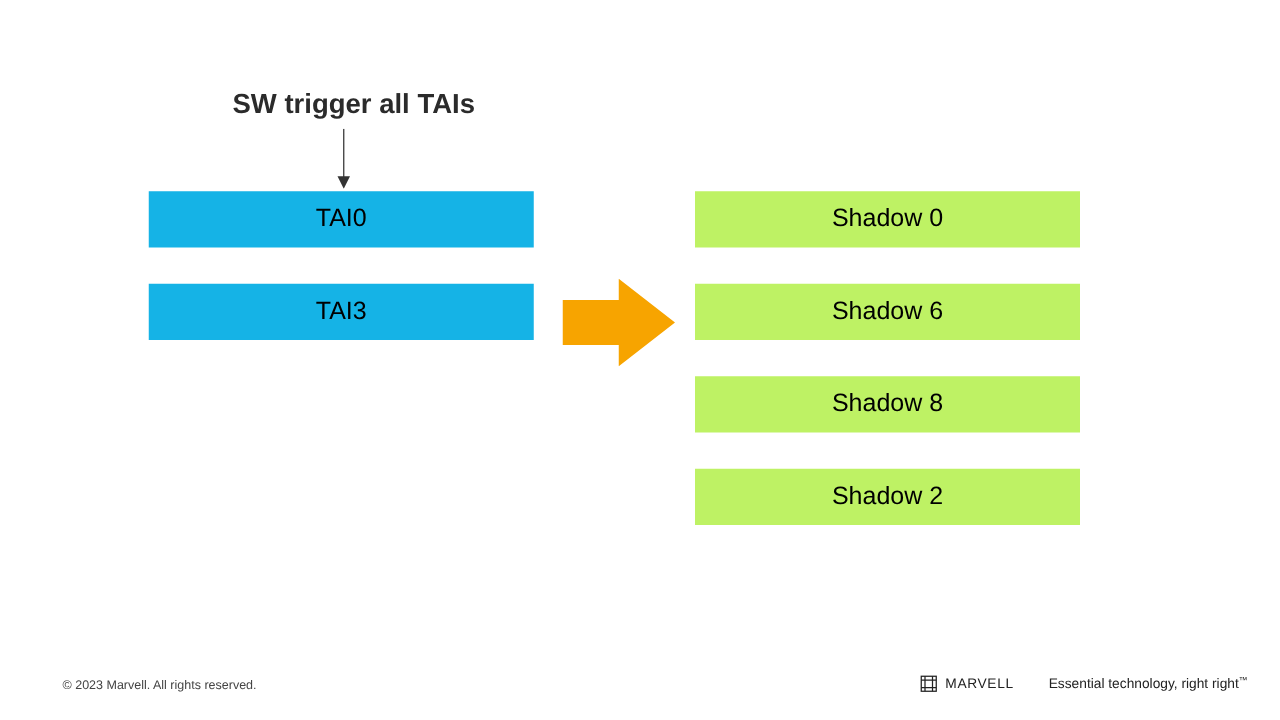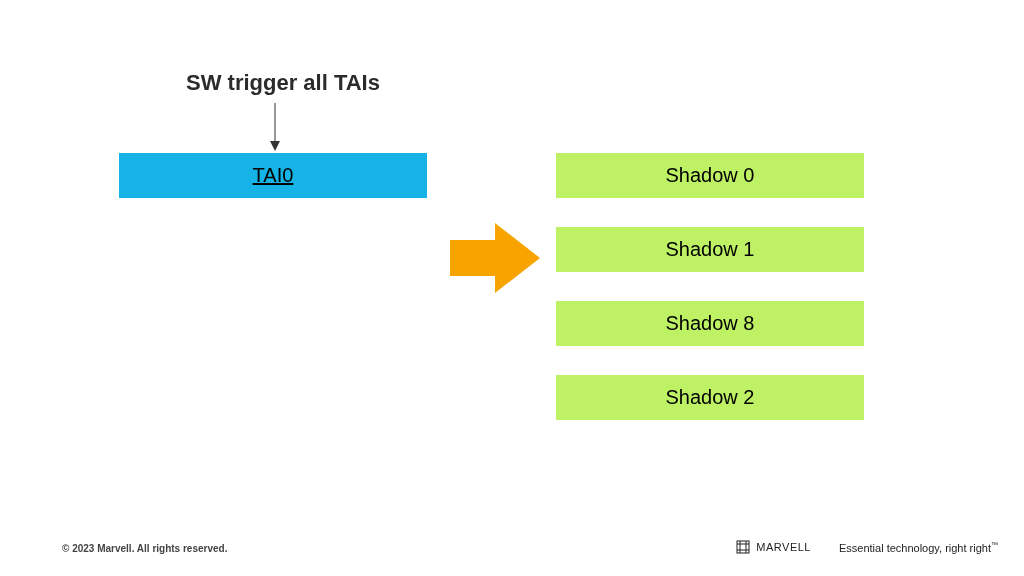--- a/index.html
+++ b/index.html
@@ -1,55 +1,56 @@
 <!DOCTYPE html>
 <html><head>
 <meta charset="utf-8">
 <style>
   * { box-sizing: border-box; margin: 0; padding: 0; }
   html, body { width: 1024px; height: 576px; font-family: Arial, Helvetica, sans-serif; background: #fff; overflow: hidden; }
   .slide { position: relative; width: 1024px; height: 576px; }
   .title { position: absolute; left: 186px; top: 70px; font-size: 22px; font-weight: 700; color: #2b2b2b; }
   .arrow-down { position: absolute; left: 268px; top: 103px; }
-  .col-left { position: absolute; left: 119px; top: 153px; width: 308px; text-decoration: underline; }
+  .col-left { position: absolute; left: 119px; top: 153px; width: 308px; }
   .col-right { position: absolute; left: 556px; top: 153px; width: 308px; }
   .block { height: 45px; line-height: 45px; text-align: center; font-size: 20px; margin-bottom: 29px; }
   .blue { background: #15b3e6; color: #000; }
   .orange { background: #bef264; color: #000; }
   .big-arrow { position: absolute; left: 450px; top: 223px; }
-  .footer-left { position: absolute; left: 62px; bottom: 22px; font-size: 10px; color: #444; font-weight: bold; }
+  .footer-left { position: absolute; left: 50px; bottom: 22px; font-size: 10px; color: #444; }
   .footer-right { position: absolute; right: 26px; bottom: 22px; display: flex; align-items: center; gap: 28px; padding-left: 24px; }
   .brand { display: flex; align-items: center; gap: 6px; font-size: 11px; letter-spacing: 0.5px; color: #222; }
   .brand svg { flex-shrink: 0; }
   .tagline { font-size: 11px; color: #222; }
   .tm { font-size: 7px; vertical-align: super; }
 </style>
 </head>
 <body>
 
 <div class="slide">
 
   <div class="title">SW trigger all TAIs</div>
 
   <svg class="arrow-down" width="14" height="48" viewBox="0 0 14 48">
     <line x1="7" y1="0" x2="7" y2="40" stroke="#333" stroke-width="1"></line>
     <polygon points="7,48 2,38 12,38" fill="#333"></polygon>
   </svg>
 
   <div class="col-left">
     <div class="block blue">TAI0</div>
+    <div class="block blue">TAI3</div>
   </div>
 
   <svg class="big-arrow" width="90" height="70" viewBox="0 0 90 70">
     <polygon points="0,17 45,17 45,0 90,35 45,70 45,53 0,53" fill="#f7a400"></polygon>
   </svg>
 
   <div class="col-right">
     <div class="block orange">Shadow 0</div>
-    <div class="block orange">Shadow 1</div>
+    <div class="block orange">Shadow 6</div>
     <div class="block orange">Shadow 8</div>
     <div class="block orange">Shadow 2</div>
   </div>
 
   <div class="footer-left">© 2023 Marvell. All rights reserved.</div>
 
   <div class="footer-right">
     <div class="brand">
       <svg width="14" height="14" viewBox="0 0 14 14">
         <rect x="1" y="1" width="12" height="12" fill="none" stroke="#222" stroke-width="1"></rect>

